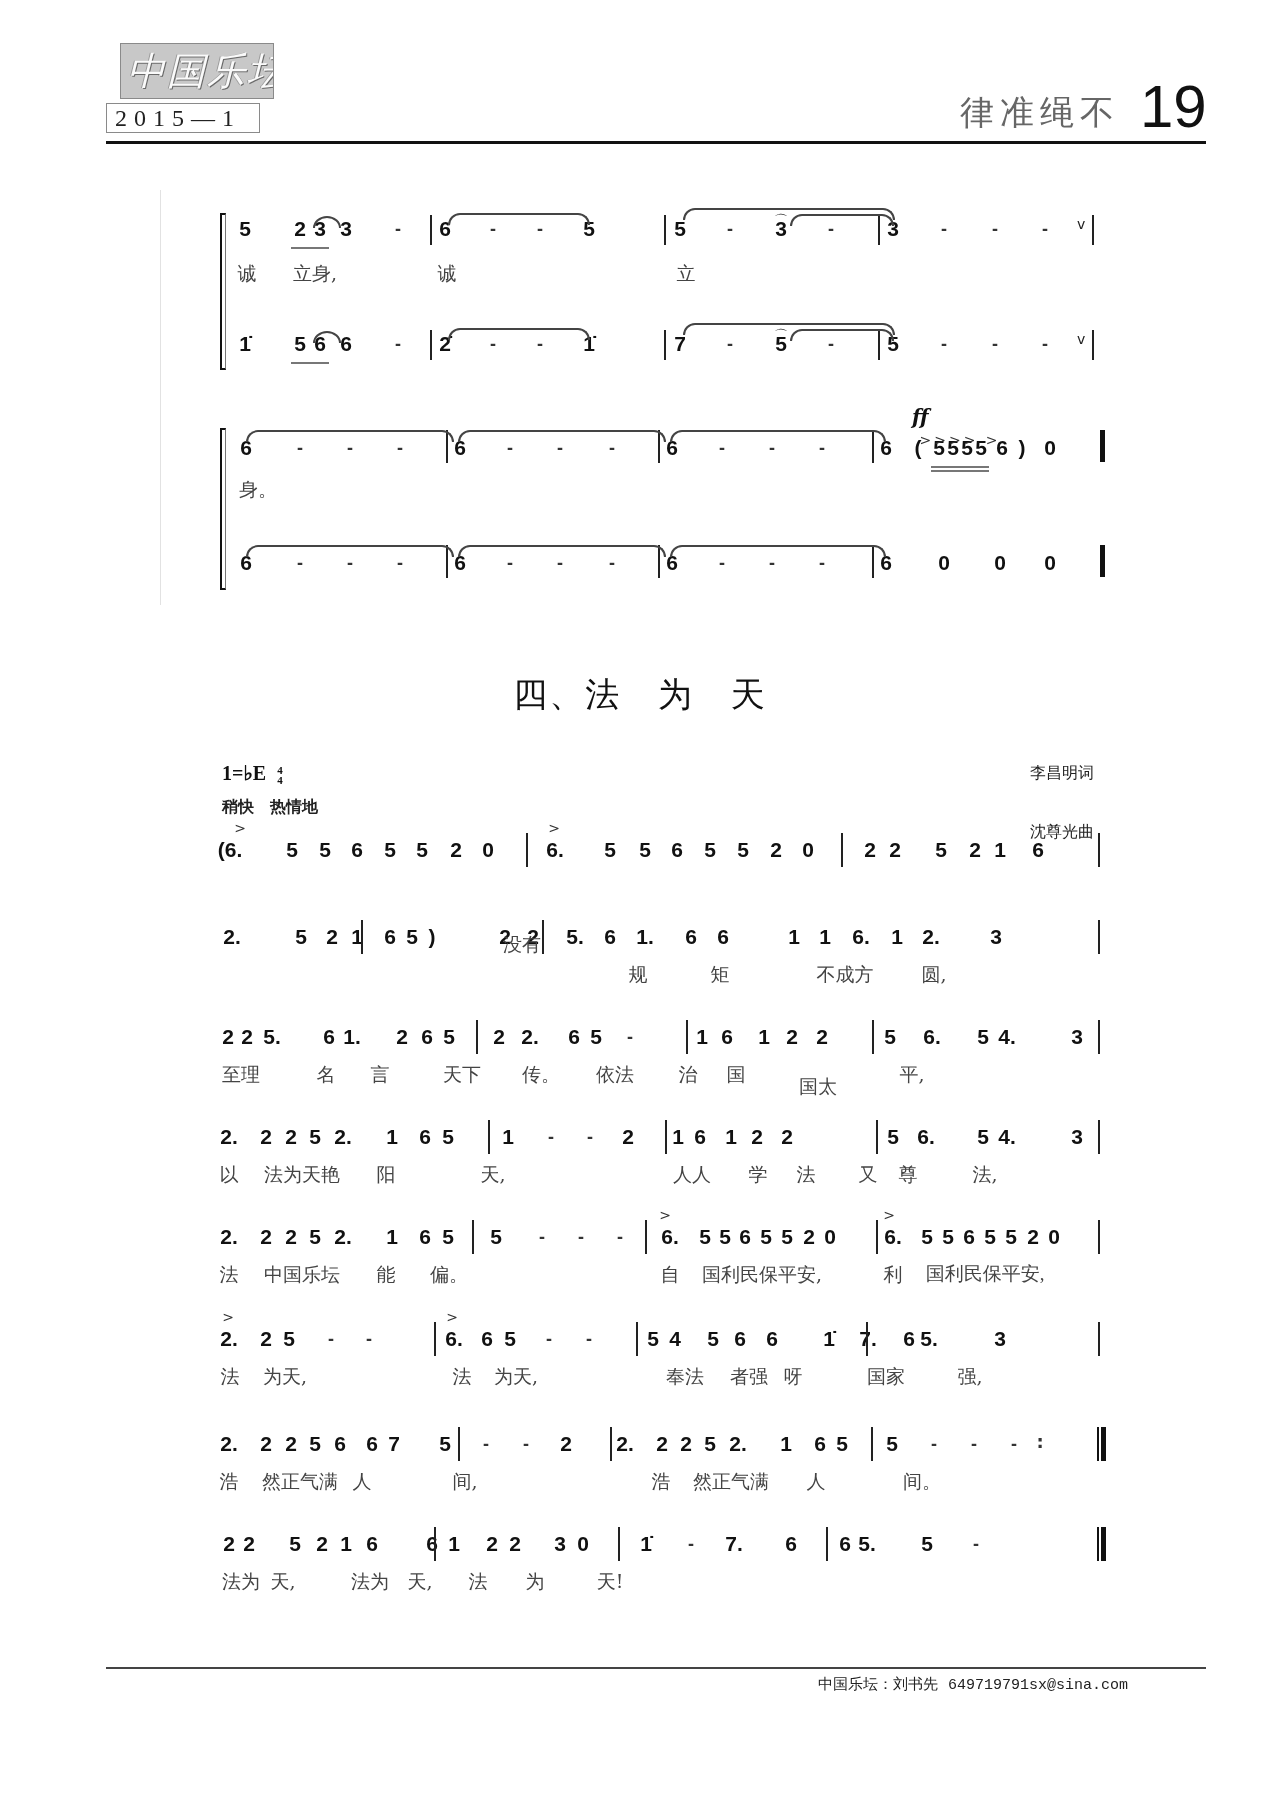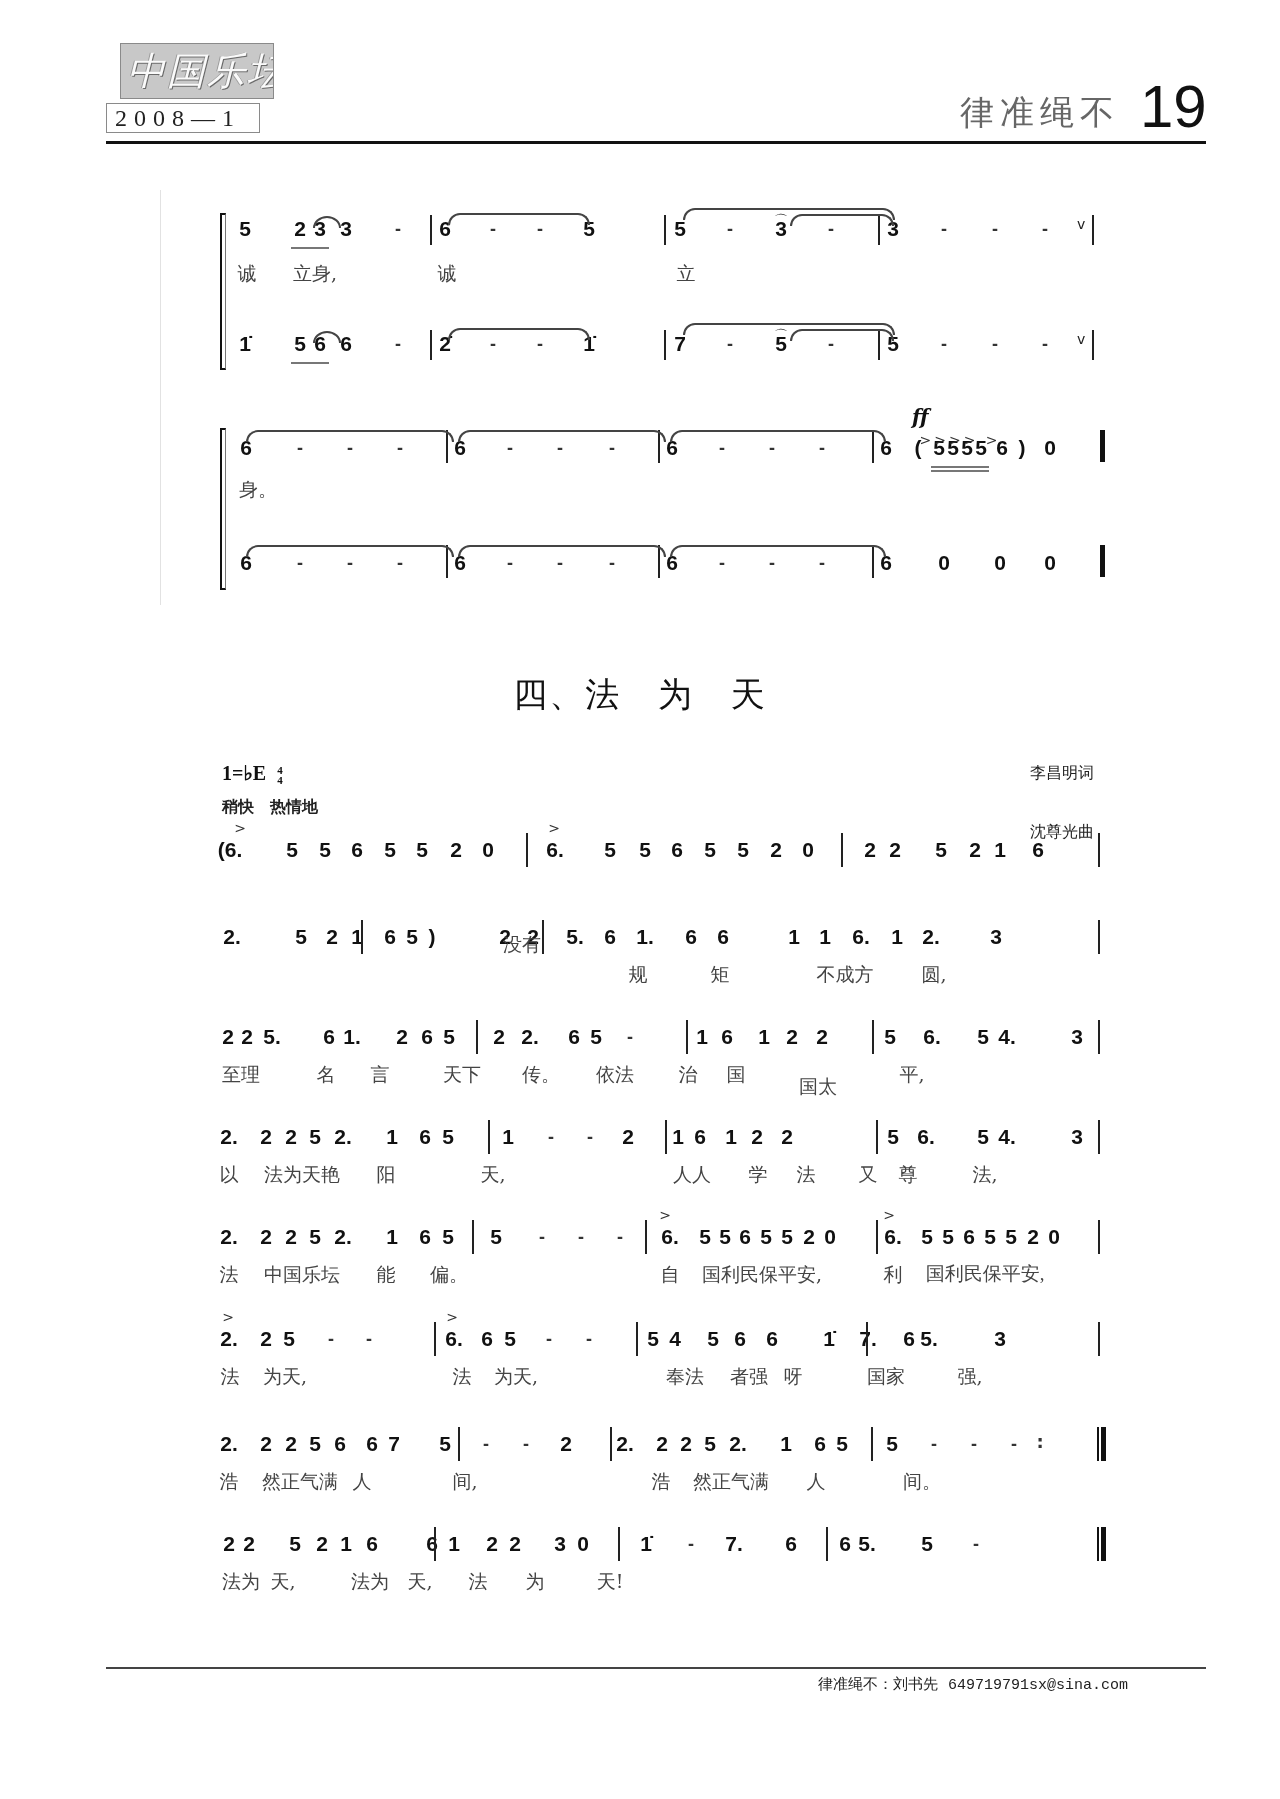--- a/index.html
+++ b/index.html
@@ -45,21 +45,21 @@
   .meta { position: absolute; font-family: "DejaVu Sans", sans-serif; font-size: 16px; color: #222; }
   .key { position: absolute; left: 222px; top: 761px; font-family: "Liberation Serif", serif; font-size: 20px; font-weight: bold; }
   .rule-bottom { position: absolute; left: 106px; top: 1667px; width: 1100px; height: 2px; background: #444; }
   .footer { position: absolute; left: 818px; top: 1675px; font-family: "DejaVu Serif", serif; font-size: 15px; color: #222; }
   .footer .mail { font-family: "Liberation Mono", monospace; margin-left: 10px; }
 </style>
 </head>
 <body>
 
 <div class="mast">中国乐坛</div>
-<div class="issue">2008—1</div>
+<div class="issue">2015—1</div>
 <div class="section-label">律准绳不</div>
 <div class="pageno">19</div>
 <div class="rule-top"></div>
 <div class="scan-edge"></div>
 
 <div id="prev-s1">
   <div class="brace" style="left:220px;top:213px;height:157px;"></div>
   <div id="s1u">
       <span class="n" style="left: 245px; top: 217px;">5</span>
       <span class="n" style="left: 300px; top: 217px;">2</span>
@@ -525,14 +525,14 @@
 <div class="fin" style="left:1101px;top:1427px;height:34px;"></div>
 
 <div class="bar" style="left:434px;top:1527px;height:34px;"></div>
 <div class="bar" style="left:618px;top:1527px;height:34px;"></div>
 <div class="bar" style="left:826px;top:1527px;height:34px;"></div>
 <div class="finthin" style="left:1097px;top:1527px;height:34px;"></div>
 <div class="fin" style="left:1101px;top:1527px;height:34px;"></div>
 
 <div class="rule-bottom"></div>
 <div class="footer">
-  <span>律准绳不：刘书先</span><span class="mail">649719791sx@sina.com</span>
+  <span>中国乐坛：刘书先</span><span class="mail">649719791sx@sina.com</span>
 </div>
 
 </body></html>

